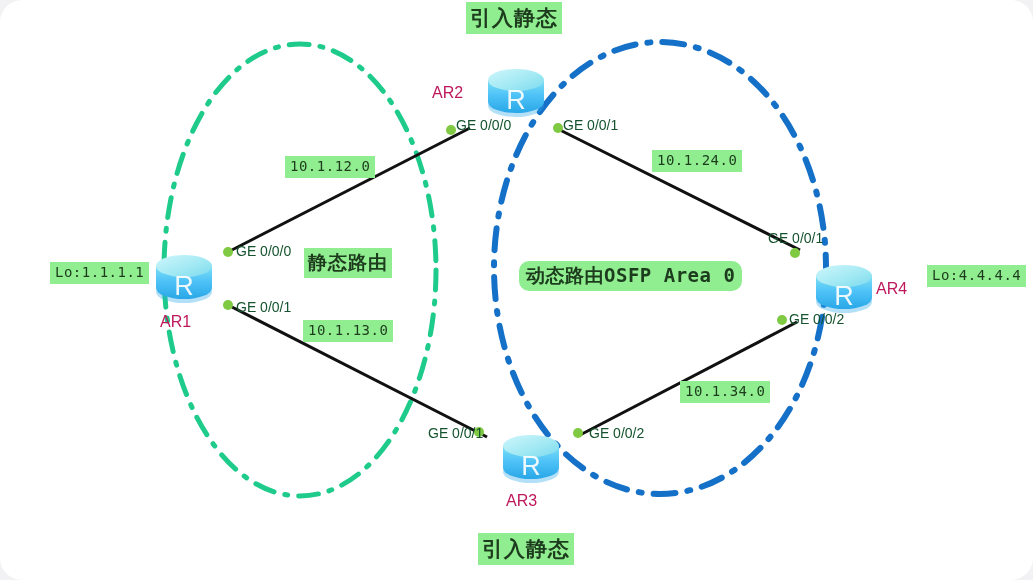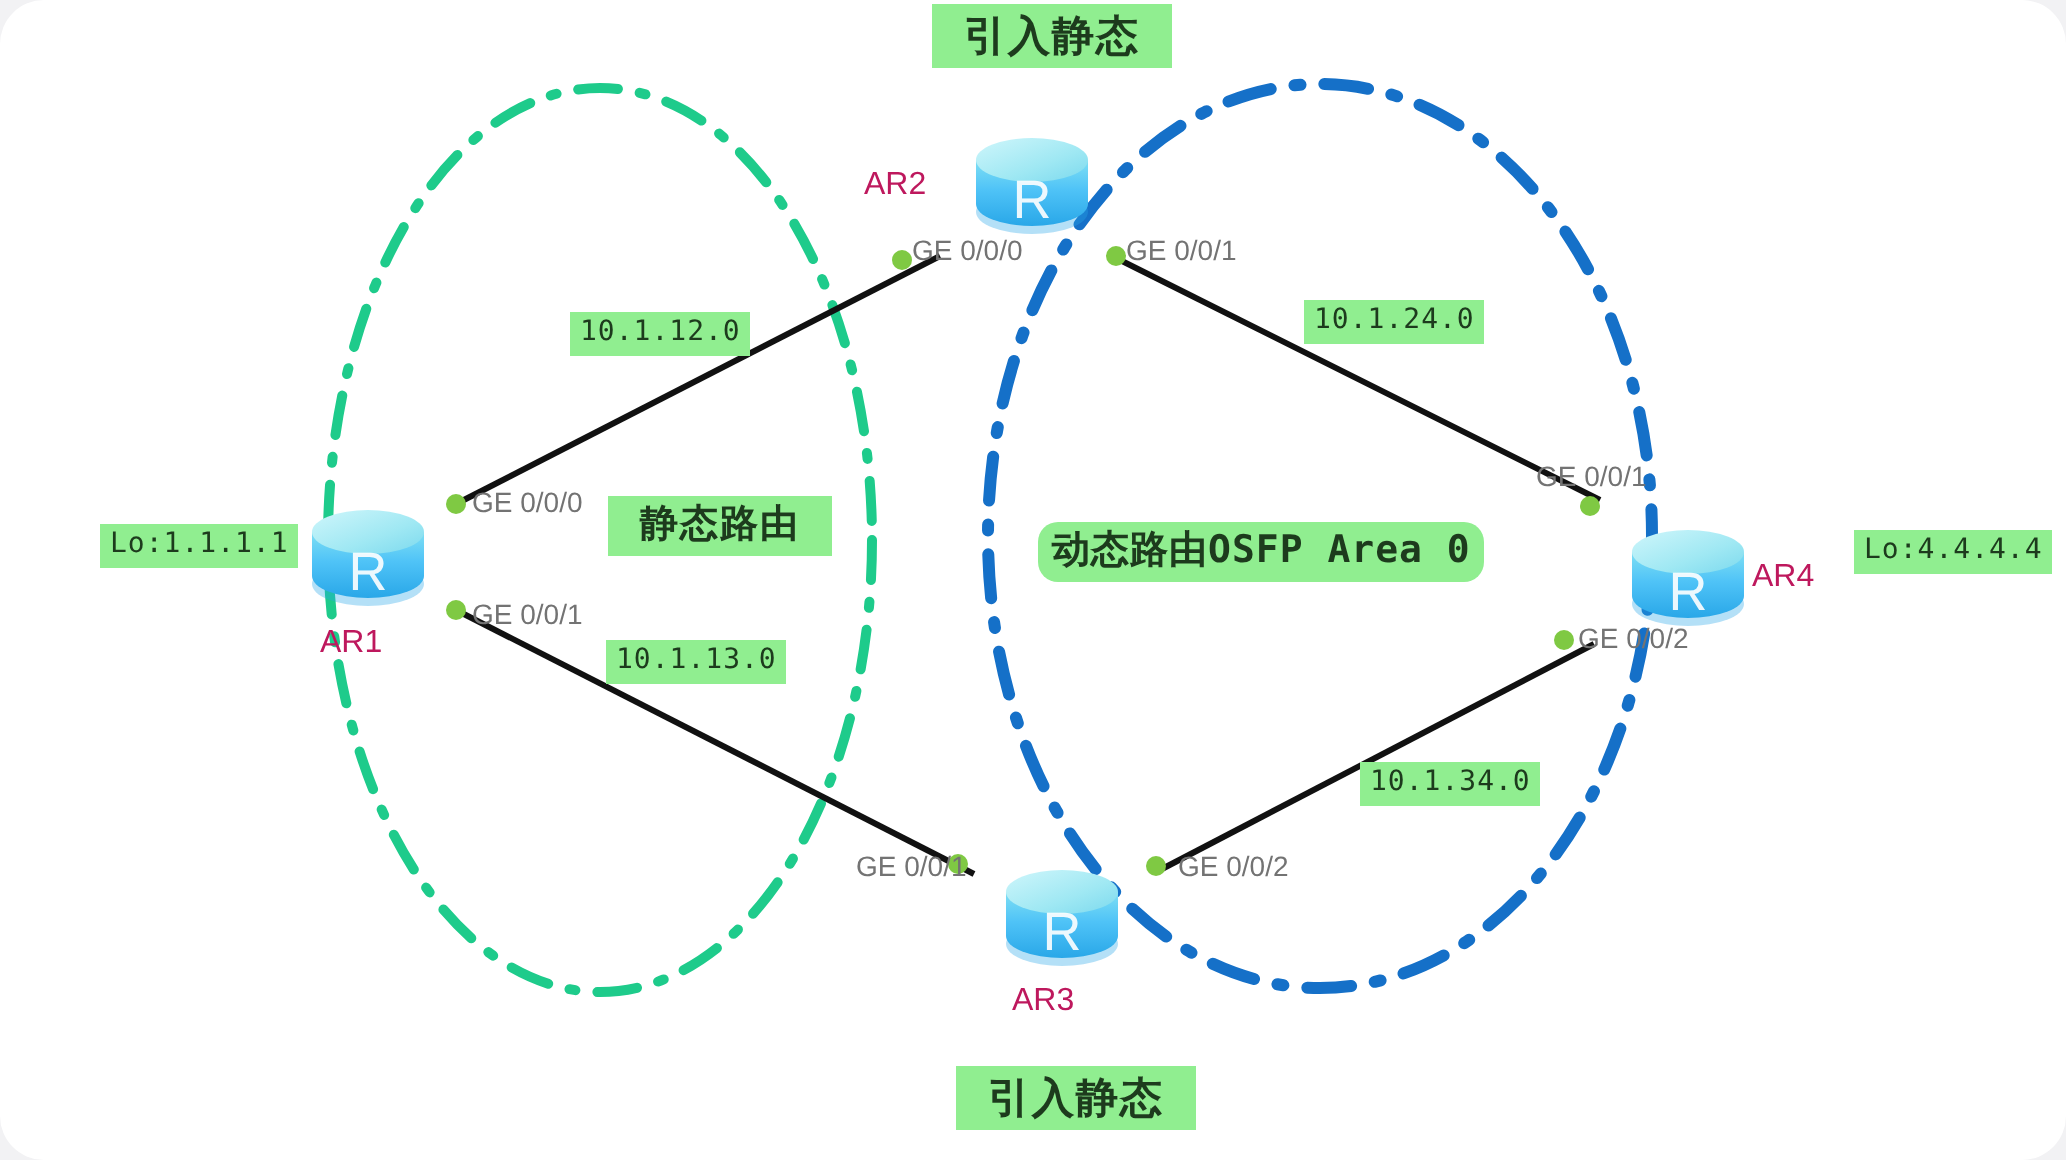--- a/index.html
+++ b/index.html
@@ -45,34 +45,34 @@
     letter-spacing: 0.5px;
     padding: 2px 5px;
     white-space: nowrap;
     line-height: 1.25;
   }
   .tag.cjk {
     font-family: "DejaVu Sans", sans-serif;
     font-weight: bold;
     font-size: 21px;
     letter-spacing: 1px;
-    padding: 3px 16px;
+    padding: 3px 4px;
   }
   .tag.mixed {
     font-family: "DejaVu Sans Mono", monospace;
     font-size: 19px;
     font-weight: bold;
     padding: 3px 7px;
     border-radius: 10px;
   }
   .iface {
     position: absolute;
     font-family: "Liberation Sans", sans-serif;
     font-size: 14px;
-    color: #737373;
+    color: #14532d;
     white-space: nowrap;
   }
 </style>
 </head>
 <body>
 
 <div id="canvas">
 
   <svg id="svg-layer" viewBox="0 0 1033 580">
     <defs>

